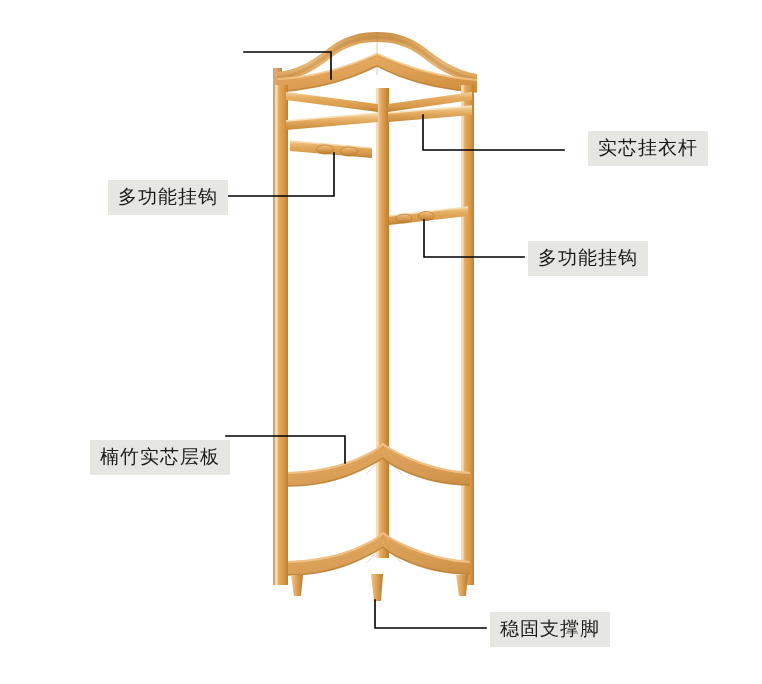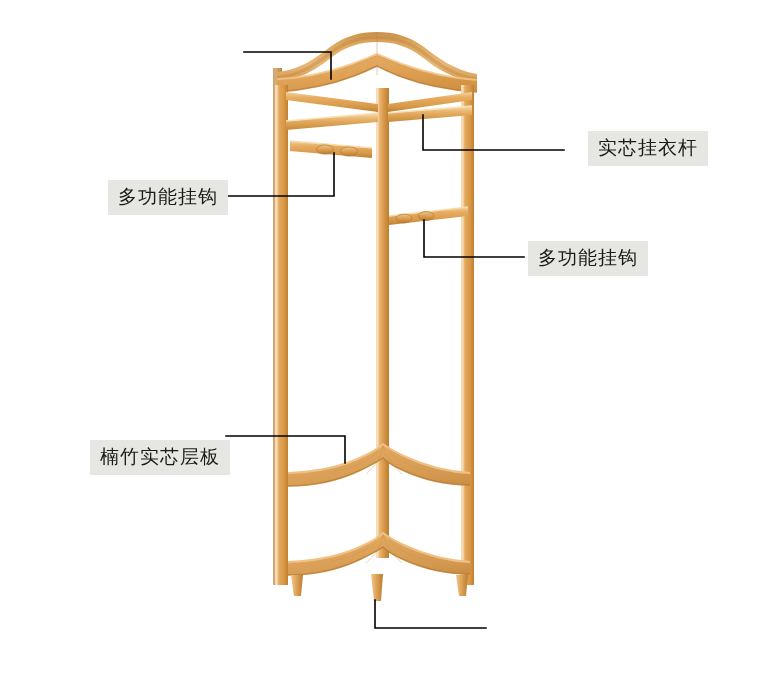--- a/index.html
+++ b/index.html
@@ -283,14 +283,15 @@
 
 
   <div class="callout c-rod">实芯挂衣杆</div>
 
   <div class="callout c-hooks-left">多功能挂钩</div>
 
   <div class="callout c-hooks-right">多功能挂钩</div>
 
   <div class="callout c-shelf">楠竹实芯层板</div>
 
+  <div class="callout c-feet">稳固支撑脚</div>
 
 </div>
 
 </body></html>

